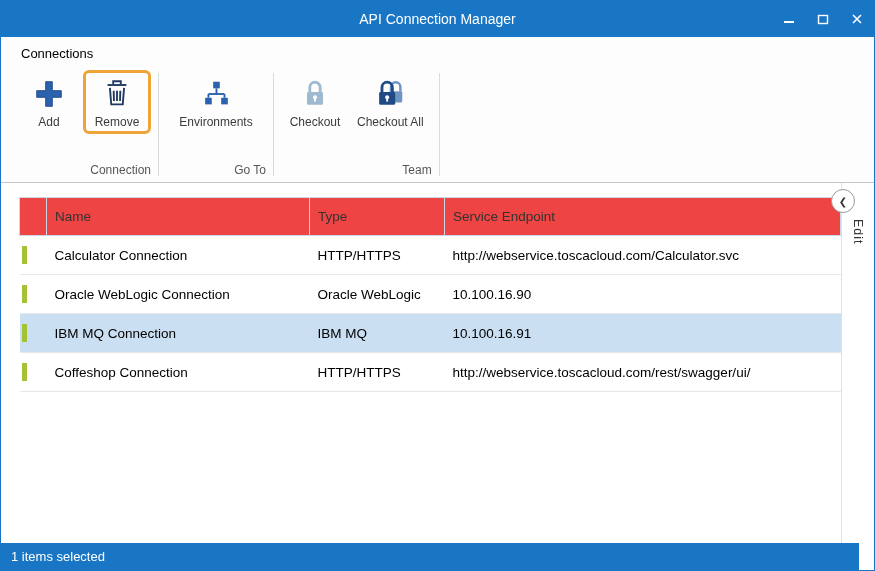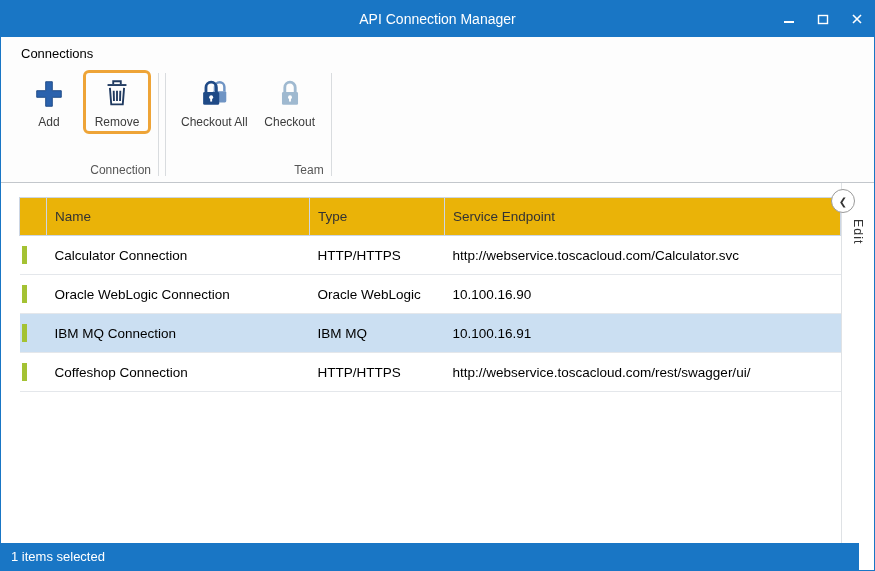--- a/index.html
+++ b/index.html
@@ -25,21 +25,21 @@
     padding:3px 5px 2px;font-size:12px;color:#3c3c3c;text-align:center;line-height:1.2;
     border:3px solid transparent;border-radius:6px;}
   .rib-btn.wide{max-width:100px;min-width:84px;}
   .rib-btn .icon{width:36px;height:36px;margin-bottom:3px;display:flex;align-items:center;justify-content:center;}
   .rib-btn.highlight{border-color:#eea437;}
   .rib-sep{width:1px;background:#d9dcdf;margin:3px 3px 6px;}
   
   .content{display:flex;height:361px;}
   .table-area{flex:1;padding:14px 0 0 18px;overflow:hidden;}
   table{border-collapse:collapse;width:100%;font-size:13.5px;}
-  thead th{background:#eab308;border-top:1px solid #ccd6e4;border-bottom:1px solid #ccd6e4;
+  thead th{background:#ef4444;border-top:1px solid #ccd6e4;border-bottom:1px solid #ccd6e4;
     font-weight:normal;color:#333;text-align:left;padding:5px 8px;height:17px;}
   thead th + th{border-left:1px solid #ccd6e4;}
   thead th:first-child{border-left:1px solid #ccd6e4;}
   thead th:last-child{border-right:1px solid #ccd6e4;}
   td{padding:10px 8px;border-bottom:1px solid #e4e7eb;color:#000000;}
   .col-ind{width:20px;padding:10px 4px 10px 2px;}
   .col-name{width:246px;}
   .col-type{width:118px;}
   tr.selected td{background:#cbdff2;}
   .ind{display:inline-block;width:5px;height:18px;background:#a4c233;vertical-align:middle;}
@@ -108,49 +108,70 @@
             </svg>
           </span>
           <span>Remove</span>
         </div>
       </div>
       <div class="rib-group-label">Connection</div>
     </div>
 
     <div class="rib-sep"></div>
 
-
-    <div class="rib-sep"></div>
-
     <div class="rib-group">
       <div class="rib-buttons">
+        <div class="rib-btn wide">
+          <span class="icon">
+            <svg width="34" height="34" viewBox="0 0 36 36">
+              <g fill="none" stroke="#2b62ad" stroke-width="2">
+                <path d="M18.5 12 v6"></path>
+                <path d="M10 18 h17"></path>
+                <path d="M10 18 v4"></path>
+                <path d="M27 18 v4"></path>
+              </g>
+              <rect x="15" y="5" width="7" height="7" fill="#2b62ad"></rect>
+              <rect x="6.5" y="22" width="7" height="7" fill="#2b62ad"></rect>
+              <rect x="23.5" y="22" width="7" height="7" fill="#2b62ad"></rect>
+            </svg>
+          </span>
+          <span>Environments</span>
+        </div>
+      </div>
+      <div class="rib-group-label">Go To</div>
+    </div>
+
+    <div class="rib-sep"></div>
+
+    <div class="rib-group">
+      <div class="rib-buttons">
+        <div class="rib-btn">
+          <span class="icon">
+            <svg width="34" height="34" viewBox="0 0 36 36">
+              <path d="M12.5 16 v-5 a5.5 5.5 0 0 1 11 0 v5" fill="none" stroke="#9fb9d0" stroke-width="3"></path>
+              <rect x="9.5" y="16" width="17" height="13.5" rx="1.5" fill="#9fb9d0"></rect>
+              <circle cx="18" cy="21.5" r="2.1" fill="#fff"></circle>
+              <rect x="17" y="22.5" width="2" height="3.5" fill="#fff"></rect>
+            </svg>
+          </span>
+          <span>Checkout</span>
+        </div>
         <div class="rib-btn">
           <span class="icon">
             <svg width="34" height="34" viewBox="0 0 36 36">
               <path d="M19 15 v-4.5 a5 5 0 0 1 10 0 V15" fill="none" stroke="#6f94c4" stroke-width="2.6"></path>
               <rect x="16.5" y="15" width="14.5" height="12" rx="1.5" fill="#6f94c4"></rect>
               <path d="M9.5 16 v-5 a5.5 5.5 0 0 1 11 0 v5" fill="none" stroke="#1f4a86" stroke-width="3"></path>
               <rect x="6.5" y="16" width="17" height="13.5" rx="1.5" fill="#1f4a86"></rect>
               <circle cx="15" cy="21.5" r="2.1" fill="#fff"></circle>
               <rect x="14" y="22.5" width="2" height="3.5" fill="#fff"></rect>
             </svg>
           </span>
           <span>Checkout All</span>
         </div>
-        <div class="rib-btn">
-          <span class="icon">
-            <svg width="34" height="34" viewBox="0 0 36 36">
-              <path d="M12.5 16 v-5 a5.5 5.5 0 0 1 11 0 v5" fill="none" stroke="#9fb9d0" stroke-width="3"></path>
-              <rect x="9.5" y="16" width="17" height="13.5" rx="1.5" fill="#9fb9d0"></rect>
-              <circle cx="18" cy="21.5" r="2.1" fill="#fff"></circle>
-              <rect x="17" y="22.5" width="2" height="3.5" fill="#fff"></rect>
-            </svg>
-          </span>
-          <span>Checkout</span>
-        </div>
       </div>
       <div class="rib-group-label">Team</div>
     </div>
 
     <div class="rib-sep"></div>
 
   </div>
 
   <div class="content">
     <div class="table-area">

